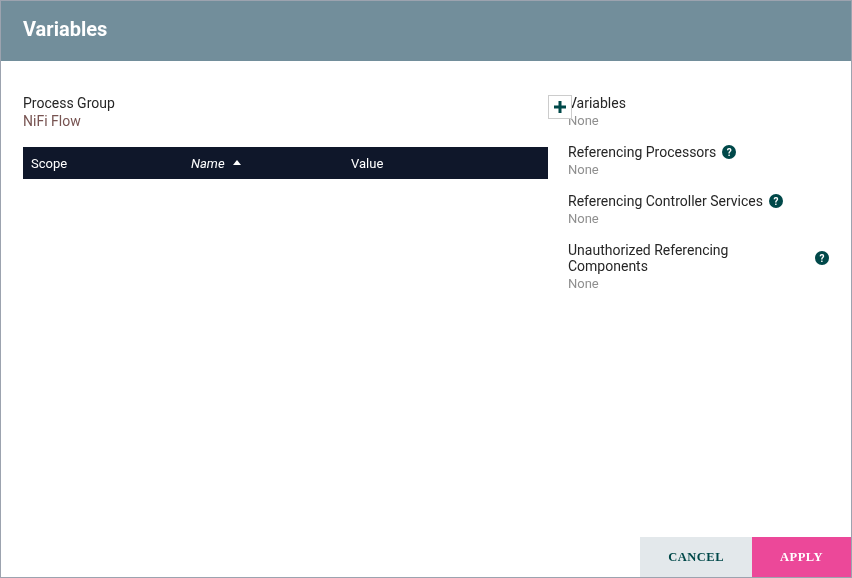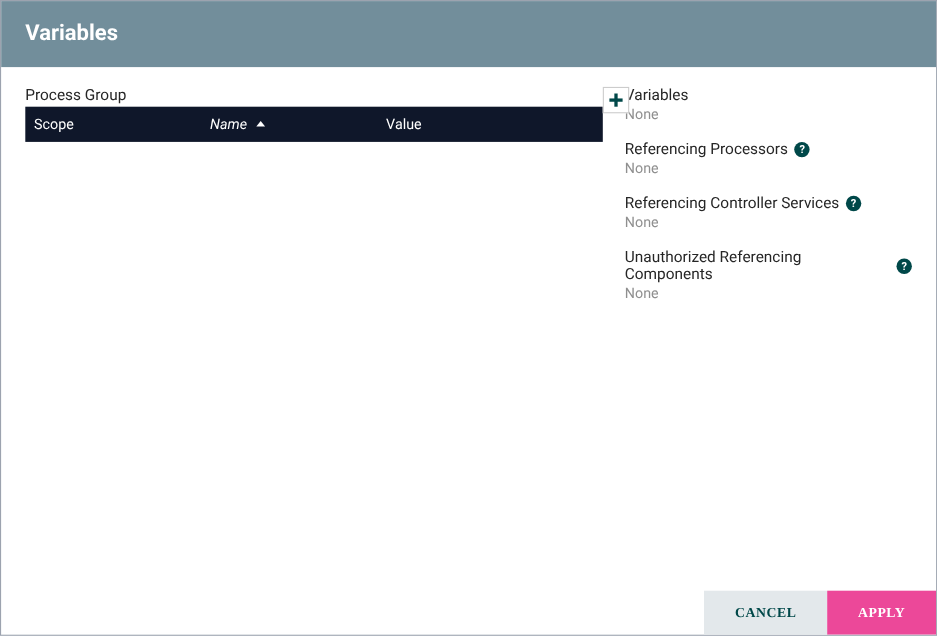--- a/index.html
+++ b/index.html
@@ -23,21 +23,21 @@
     .dialog-header {
       background: #728e9b;
       color: #fff;
       padding: 16px 22px 20px;
       font-size: 20px;
       font-weight: 700;
     }
     .dialog-body {
       flex: 1;
       display: flex;
-      padding: 18px 22px 10px;
+      padding: 34px 22px 10px;
       gap: 20px;
     }
     .left-col {
       flex: 0 0 525px;
       display: flex;
       flex-direction: column;
     }
     .pg-label {
       font-size: 14px;
       color: #262626;
@@ -161,20 +161,21 @@
 </head>
 <body>
 
 <div class="dialog">
   <div class="dialog-header">Variables</div>
 
   <div class="dialog-body">
     <div class="left-col">
       <div class="left-header-row">
         <div class="pg-label">Process Group</div>
+        <div class="pg-name">NiFi Flow</div>
         <div class="add-btn-wrap">
           <div class="add-btn">
             <svg viewBox="0 0 14 14">
               <rect x="5.5" y="1" width="3" height="12" fill="#004849"></rect>
               <rect x="1" y="5.5" width="12" height="3" fill="#004849"></rect>
             </svg>
           </div>
         </div>
       </div>
 

